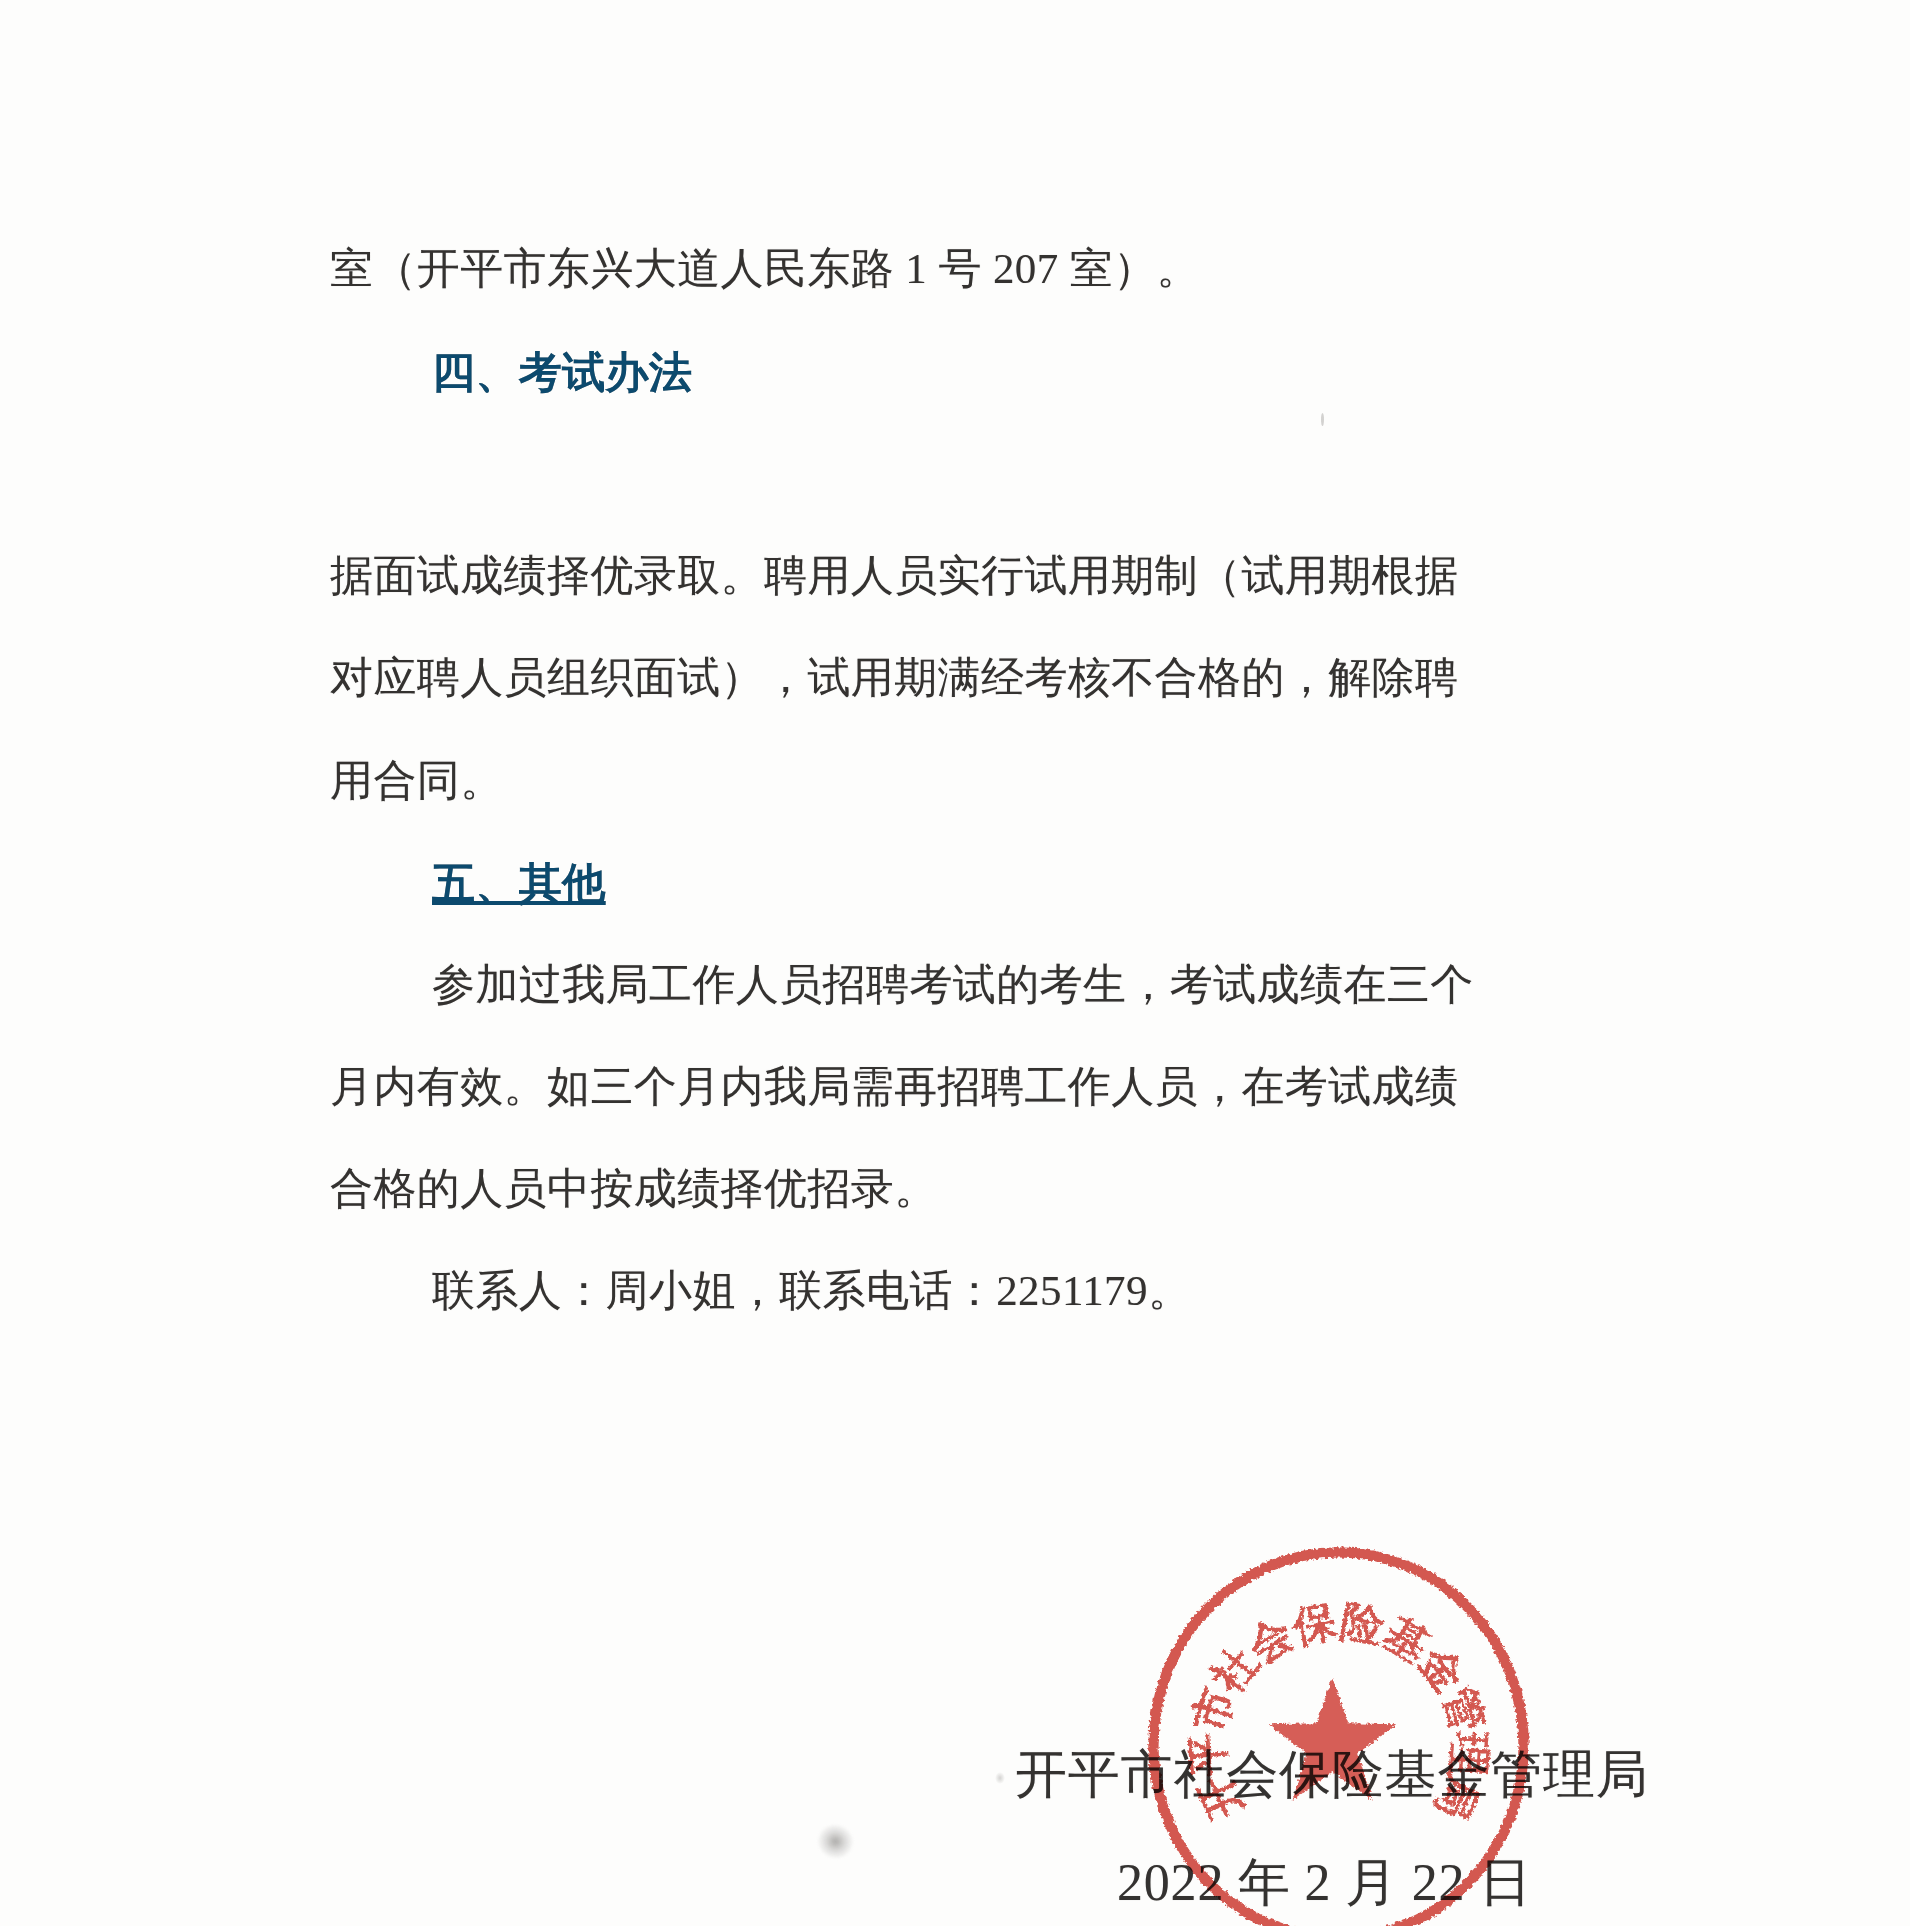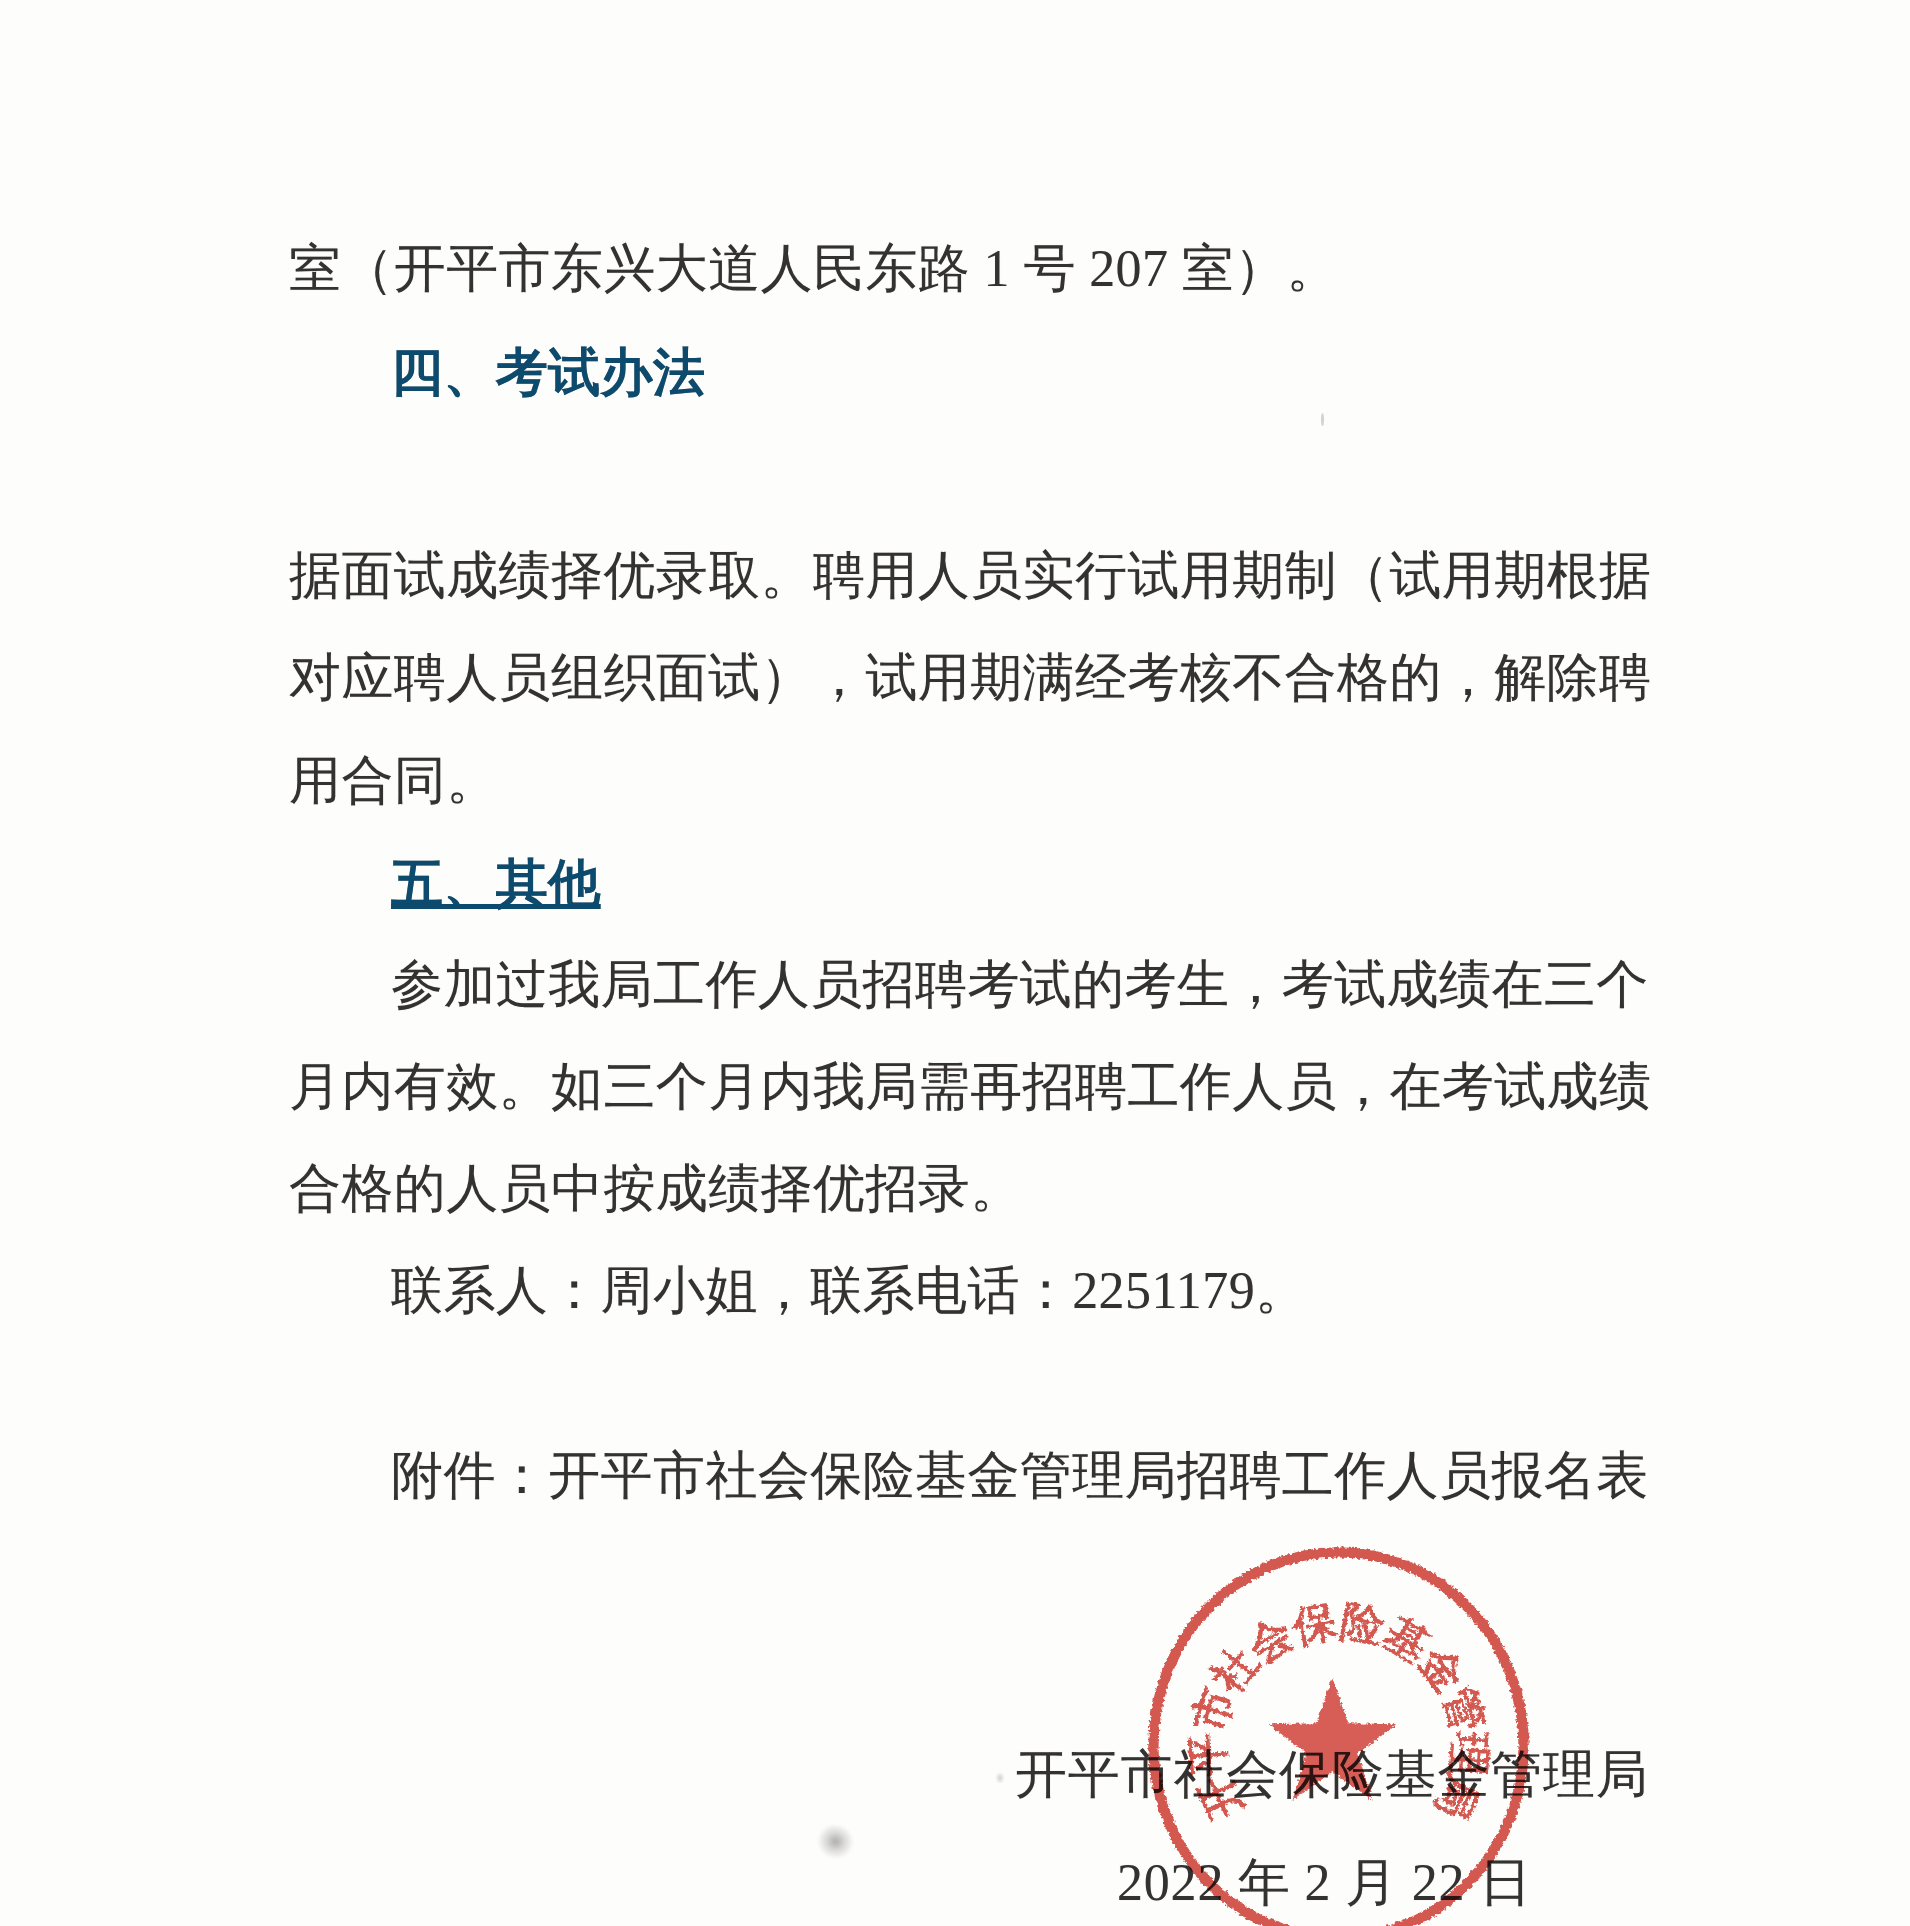--- a/index.html
+++ b/index.html
@@ -15,26 +15,27 @@
     background: #fdfdfc;
     font-family: "Liberation Serif", "DejaVu Serif", serif;
   }
   .page {
     position: absolute;
     inset: 0;
   }
   
   .bline {
     position: absolute;
-    font-size: 52px;
+    font-size: 43px;
     line-height: 54px;
     letter-spacing: 0.4px;
     color: #343230;
     white-space: pre;
     text-shadow: 0 0 0.8px rgba(60,58,56,0.35);
+    margin-left: 41px;
   }
   .bline.bold {
     font-family: "Liberation Sans", "DejaVu Sans", sans-serif;
     font-weight: 700;
     color: #0c4a6e;
     text-shadow: 0 0 0.4px rgba(40,38,36,0.5);
   }
   .sig-line {
     position: absolute;
     font-size: 52px;
@@ -101,21 +102,20 @@
       <div class="bline" style="top: 242px; left: 289px;">室（开平市东兴大道人民东路 1 号 207 室）。</div>
       <div class="bline bold" style="top: 345px; left: 391px;">四、考试办法</div>
       <div class="bline" style="top: 549px; left: 289px;">据面试成绩择优录取。聘用人员实行试用期制（试用期根据</div>
       <div class="bline" style="top: 651px; left: 289px;">对应聘人员组织面试），试用期满经考核不合格的，解除聘</div>
       <div class="bline" style="top: 754px; left: 289px;">用合同。</div>
       <div class="bline bold" style="top: 856px; left: 391px; text-decoration: underline;">五、其他</div>
       <div class="bline" style="top: 958px; left: 391px;">参加过我局工作人员招聘考试的考生，考试成绩在三个</div>
       <div class="bline" style="top: 1060px; left: 289px;">月内有效。如三个月内我局需再招聘工作人员，在考试成绩</div>
       <div class="bline" style="top: 1162px; left: 289px;">合格的人员中按成绩择优招录。</div>
       <div class="bline" style="top: 1264px; left: 391px; text-align: right;">联系人：周小姐，联系电话：2251179。</div>
-      <div class="bline" style="top: 1449px; left: 391px;">附件：开平市社会保险基金管理局招聘工作人员报名表</div>
     </div>
 
   <div id="sig-org" class="sig-line">开平市社会保险基金管理局</div>
   <div id="sig-date" class="sig-line">2022 年 2 月 22 日</div>
 
   <svg id="seal" viewBox="0 0 1120 1190">
     <defs>
       <filter id="rough" x="-10%" y="-10%" width="120%" height="120%">
         <feTurbulence type="fractalNoise" baseFrequency="0.12" numOctaves="2" seed="7" result="n"></feTurbulence>
         <feDisplacementMap in="SourceGraphic" in2="n" scale="14" xChannelSelector="R" yChannelSelector="G"></feDisplacementMap>

